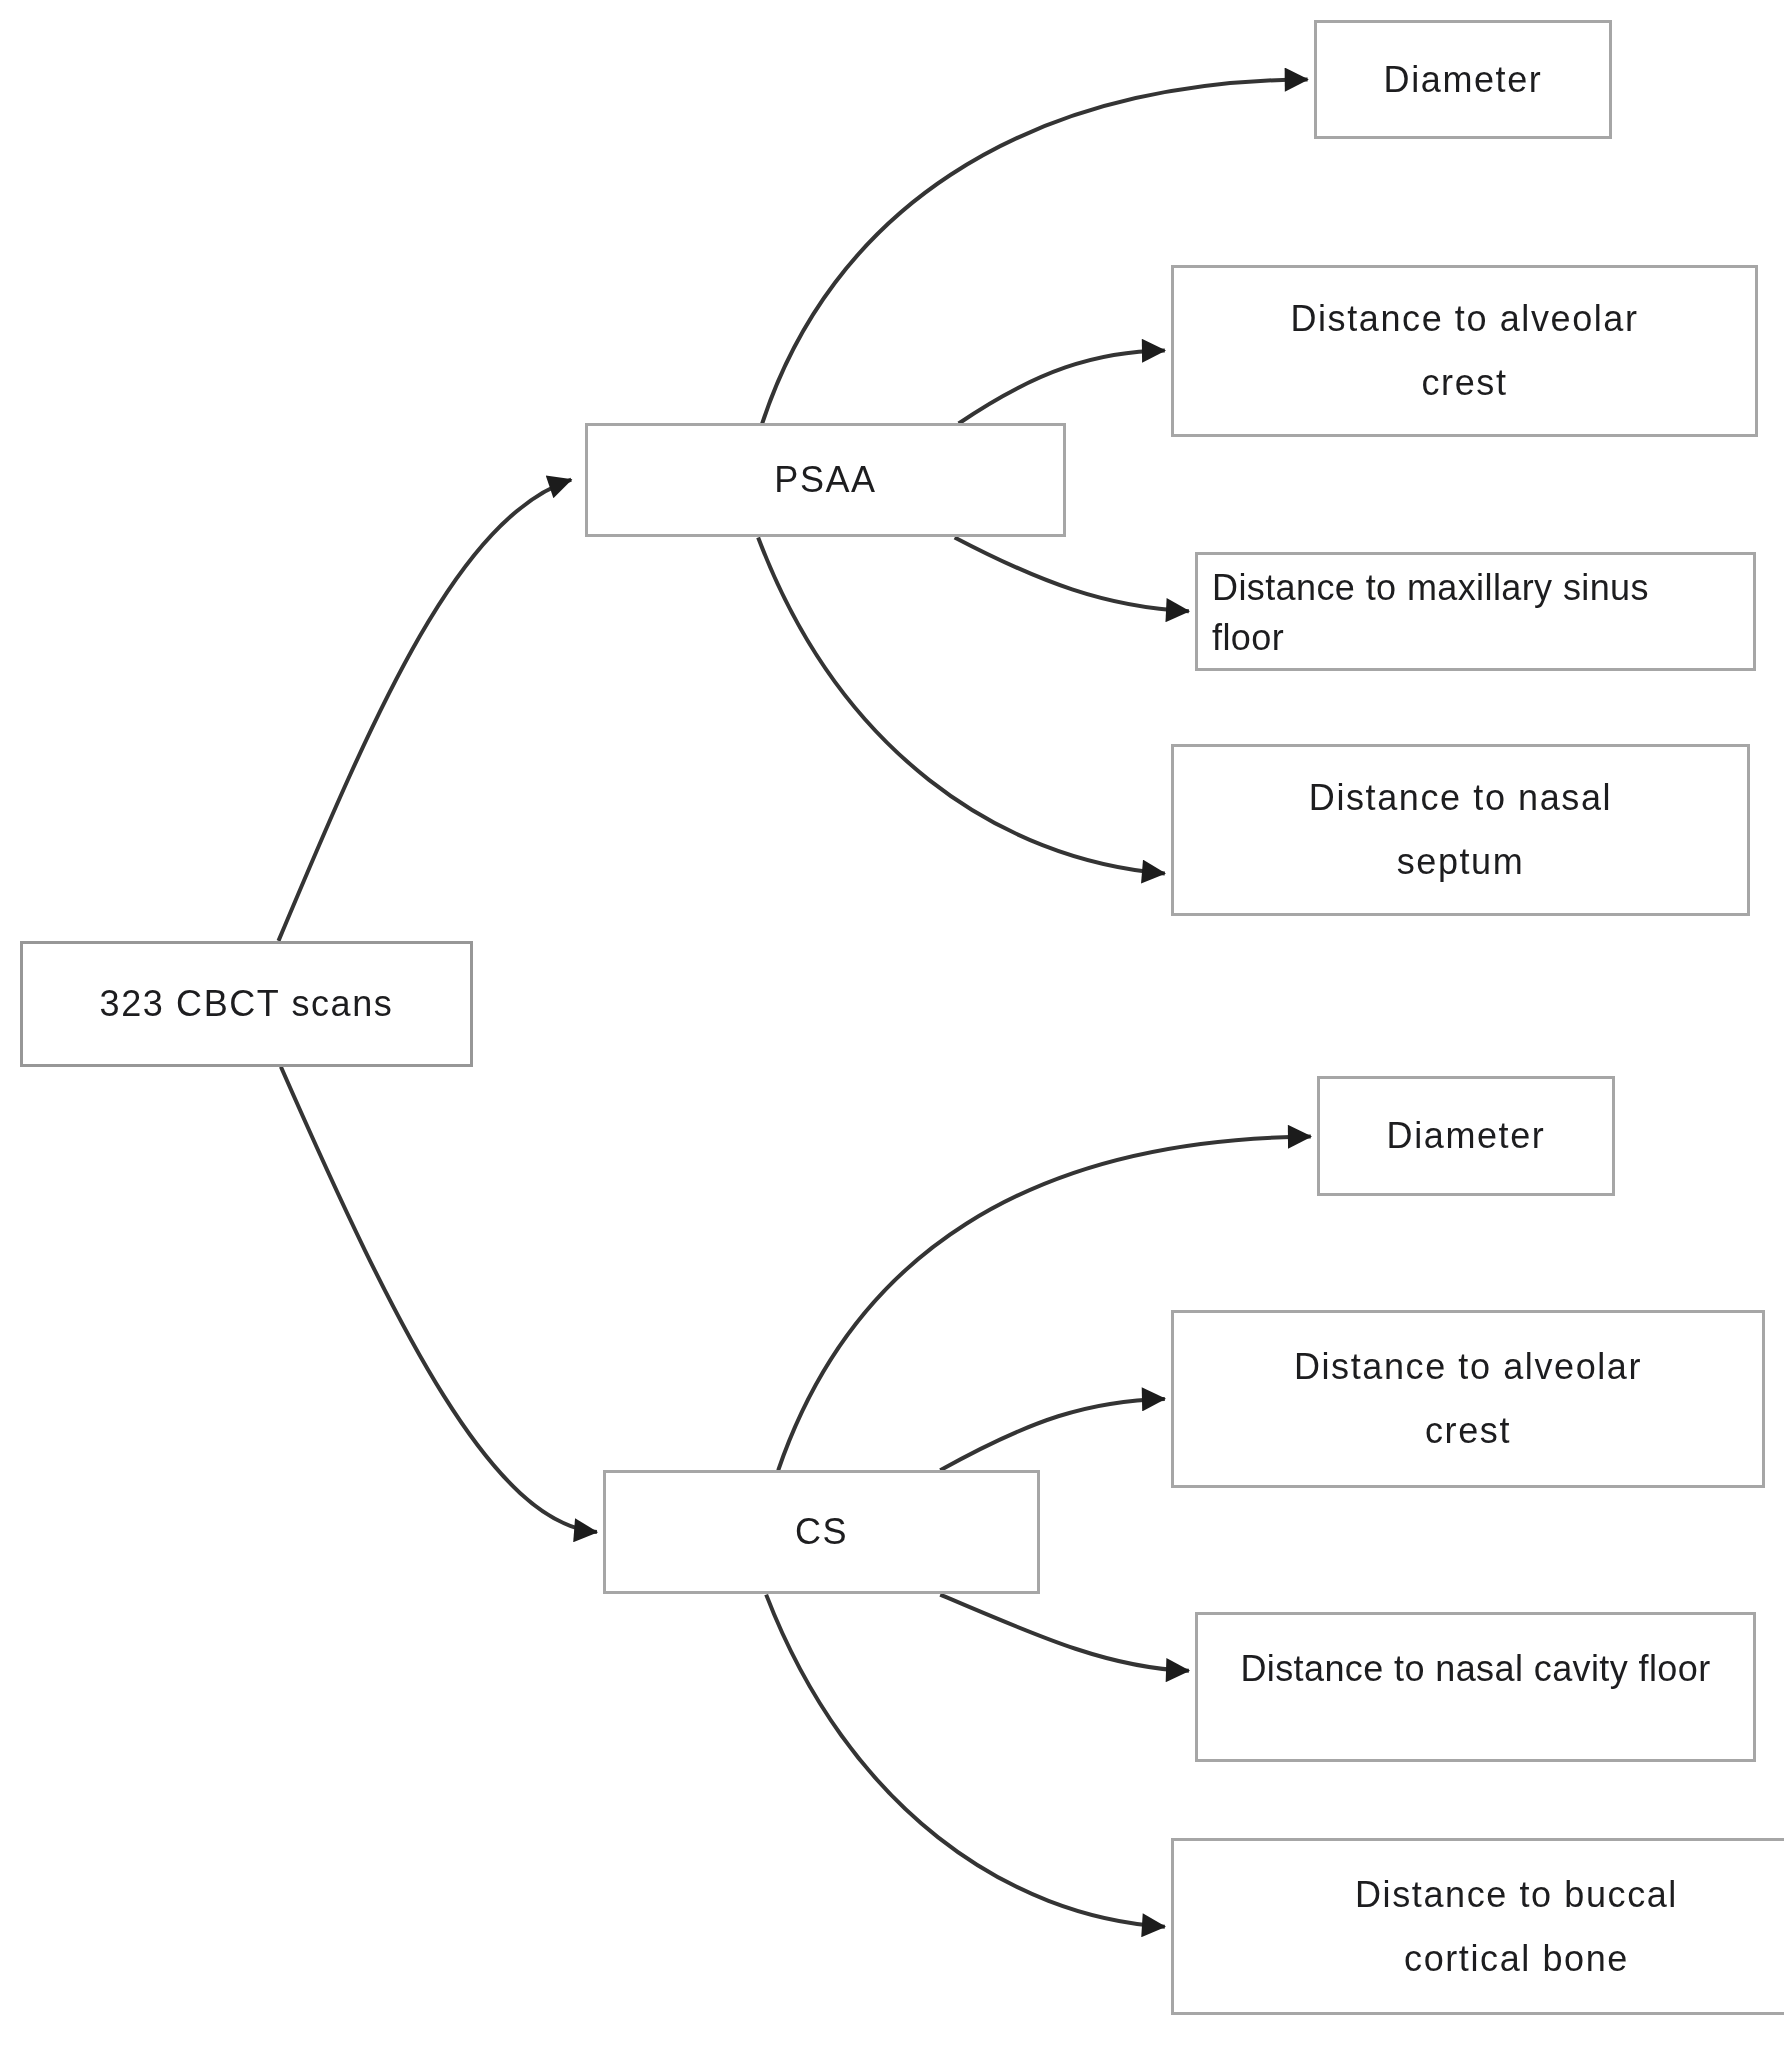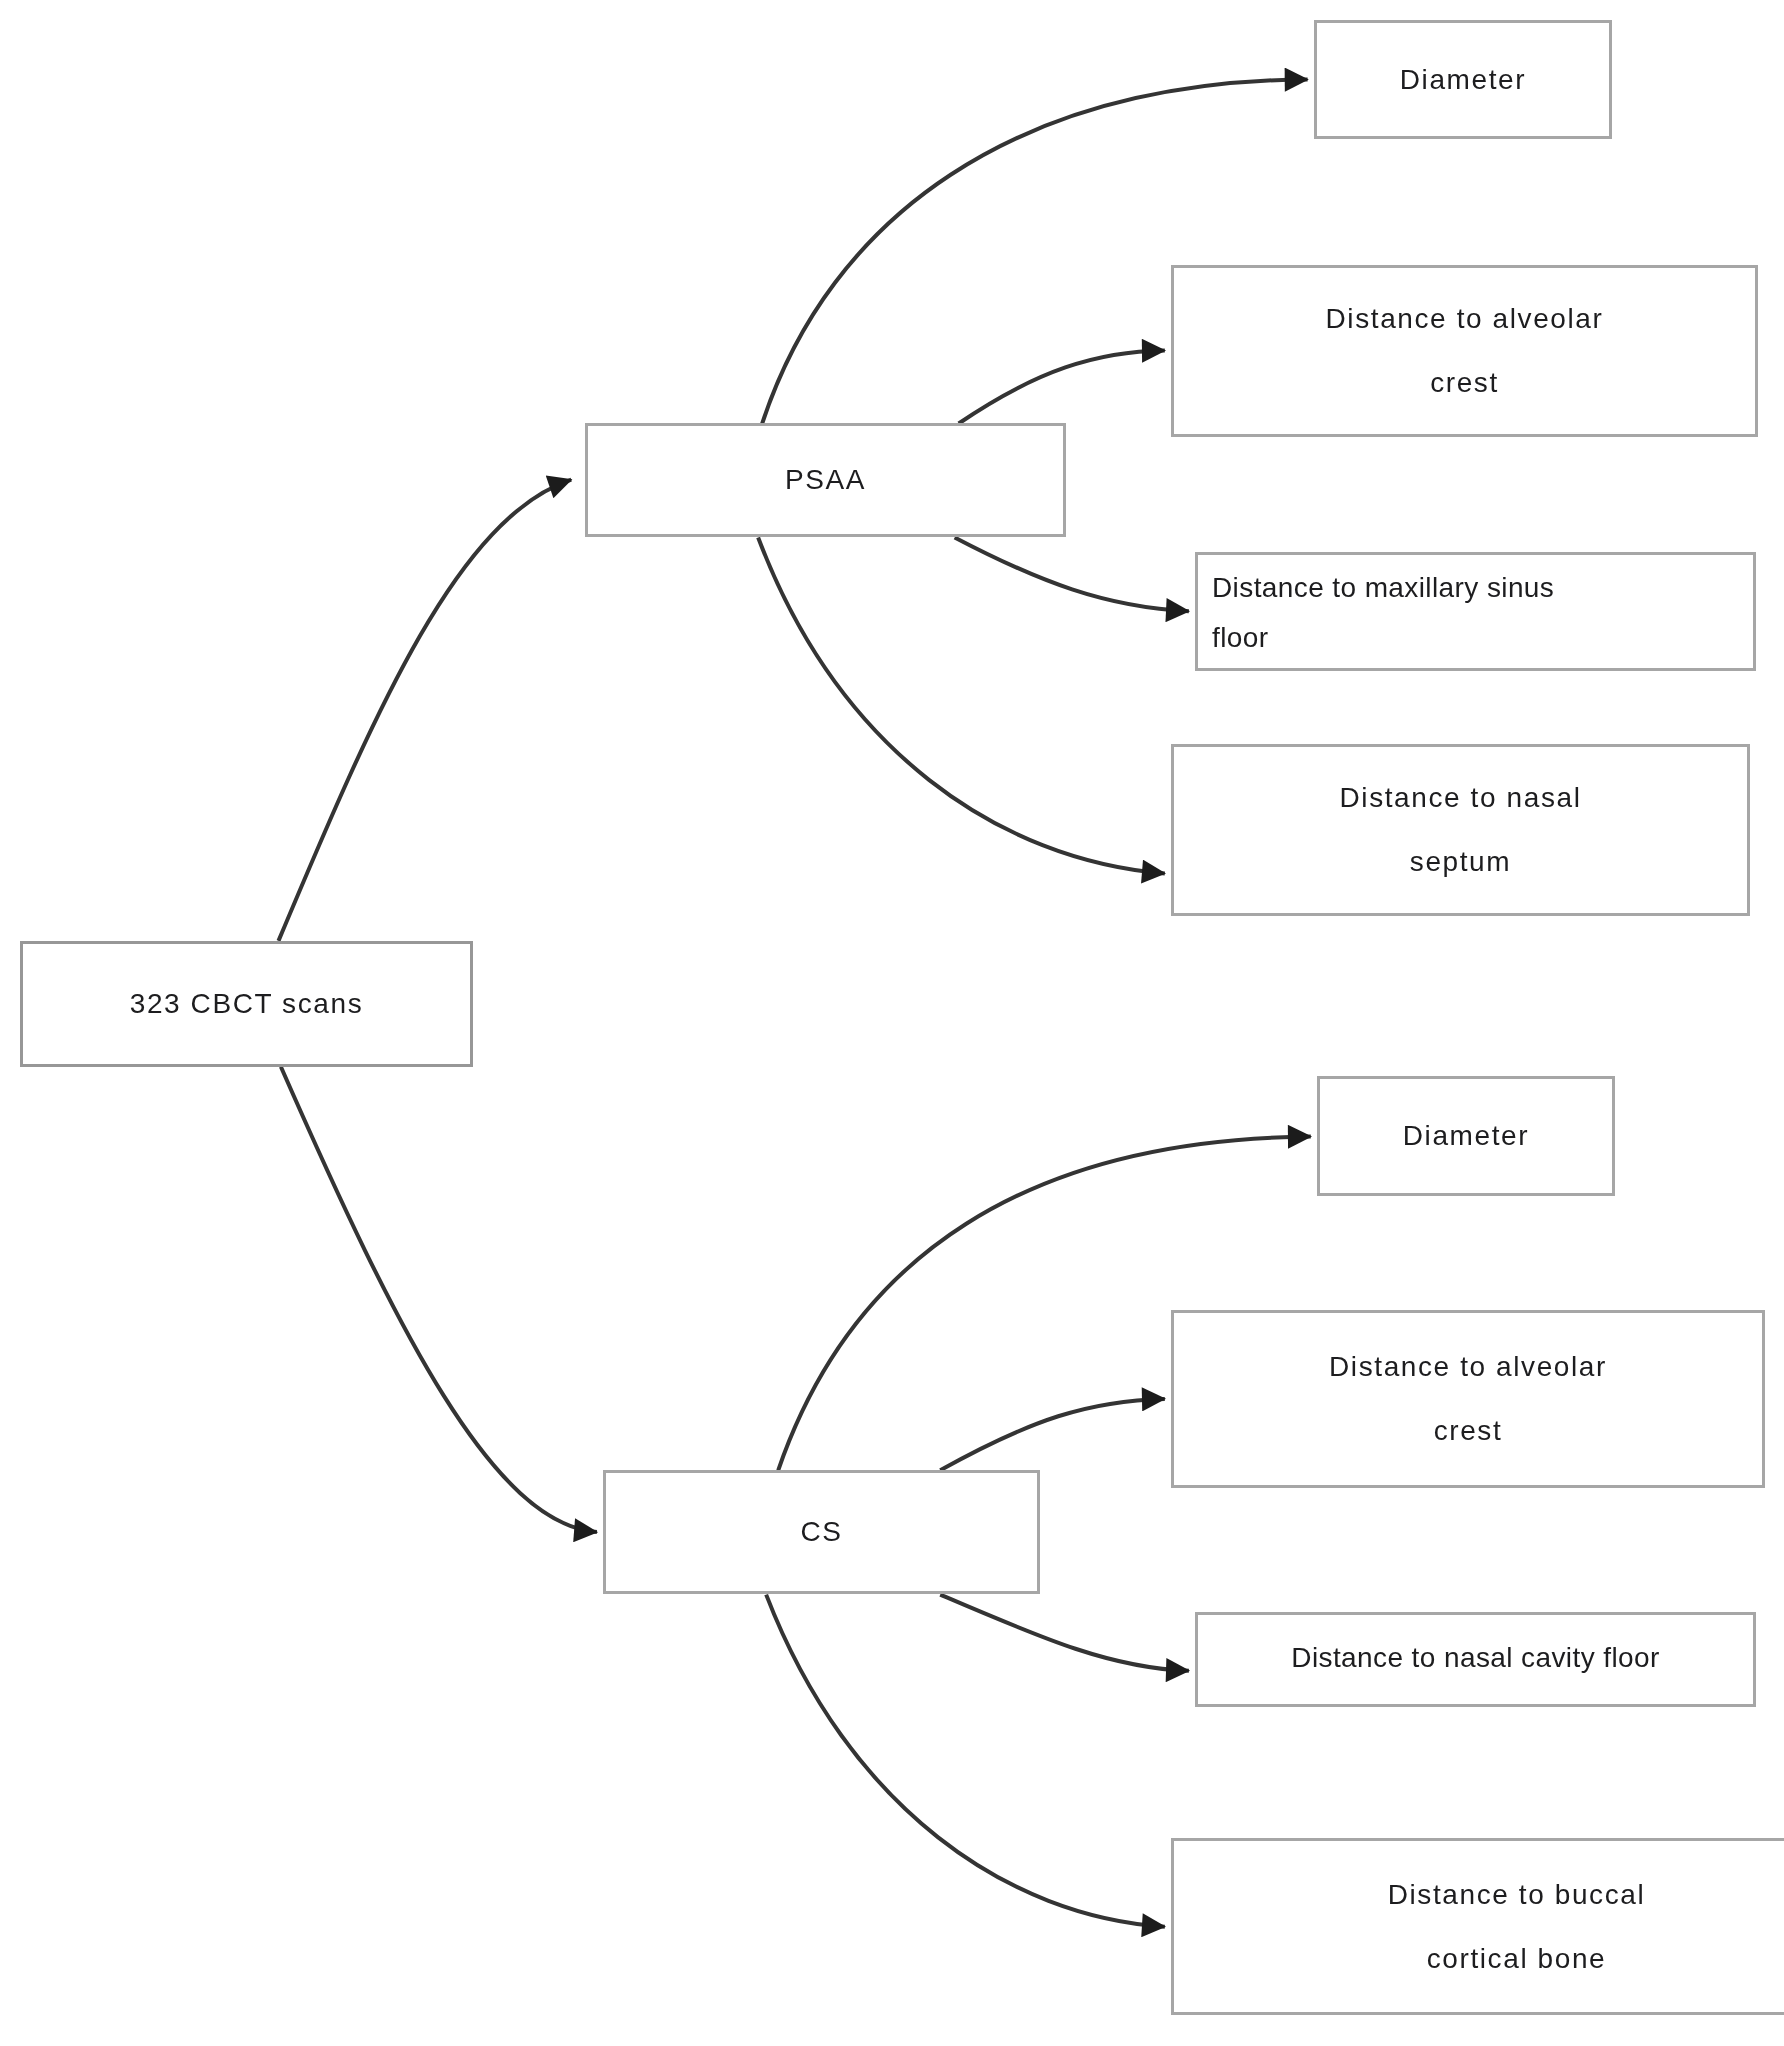--- a/index.html
+++ b/index.html
@@ -31,40 +31,40 @@
   }
   .node {
     position: absolute;
     box-sizing: border-box;
     background: #ffffff;
     border: 3.2px solid #a6a6a6;
     display: flex;
     align-items: center;
     justify-content: center;
     text-align: center;
-    font-size: 28px;
+    font-size: 36px;
     line-height: 64px;
     letter-spacing: 1.6px;
     white-space: pre-line;
   }
   
   .n-root        { left: 20px;   top: 941px; width: 453px; height: 126px; border-color: #979797; }
   .n-psaa        { left: 577px;  top: 423px;  width: 481px; height: 114px; margin-left: 8px; }
   .n-cs          { left: 603px;  top: 1470px; width: 437px; height: 124px; }
   .n-psaa-d      { left: 1314px; top: 20px;   width: 298px; height: 119px; }
   .n-psaa-a      { left: 1171px; top: 265px;  width: 587px; height: 172px; }
   .n-psaa-s      { left: 1195px; top: 552px;  width: 561px; height: 119px;
                    align-items: flex-start; justify-content: flex-start;
                    text-align: left; padding: 8px 14px;
                    line-height: 50px; letter-spacing: 0.4px; }
   .n-psaa-n      { left: 1171px; top: 744px;  width: 579px; height: 172px; }
   .n-cs-d        { left: 1317px; top: 1076px; width: 298px; height: 120px; }
   .n-cs-a        { left: 1171px; top: 1310px; width: 594px; height: 178px; }
-  .n-cs-f        { left: 1195px; top: 1612px; width: 561px; height: 95px;
-                   align-items: flex-start; padding-top: 19px;
+  .n-cs-f        { left: 1195px; top: 1612px; width: 561px; height: 150px;
+                   align-items: flex-start; padding-top: 30px;
                    line-height: 47px; letter-spacing: 0.4px; }
   .n-cs-b        { left: 1171px; top: 1838px; width: 691px; height: 177px; }
 </style>
 </head>
 <body>
 
 <div class="canvas">
 
   <svg class="edge-layer" viewBox="0 0 2225 2552" xmlns="http://www.w3.org/2000/svg">
     <defs>

